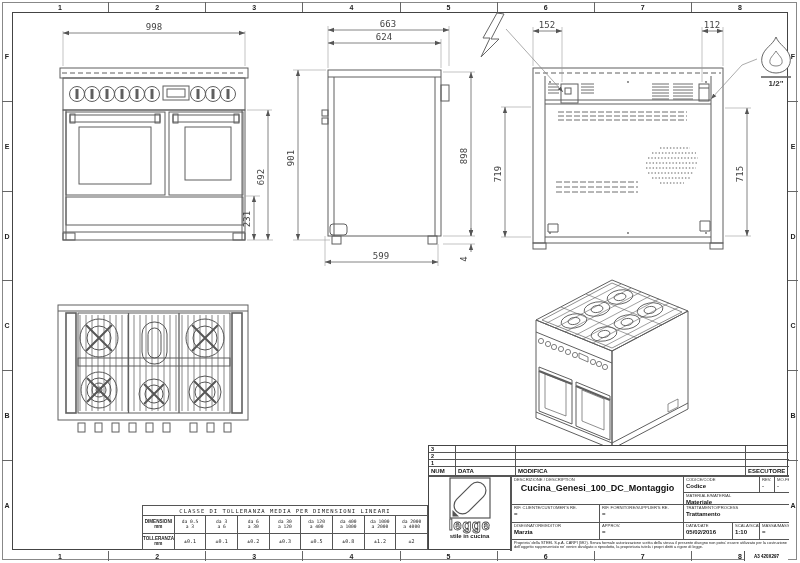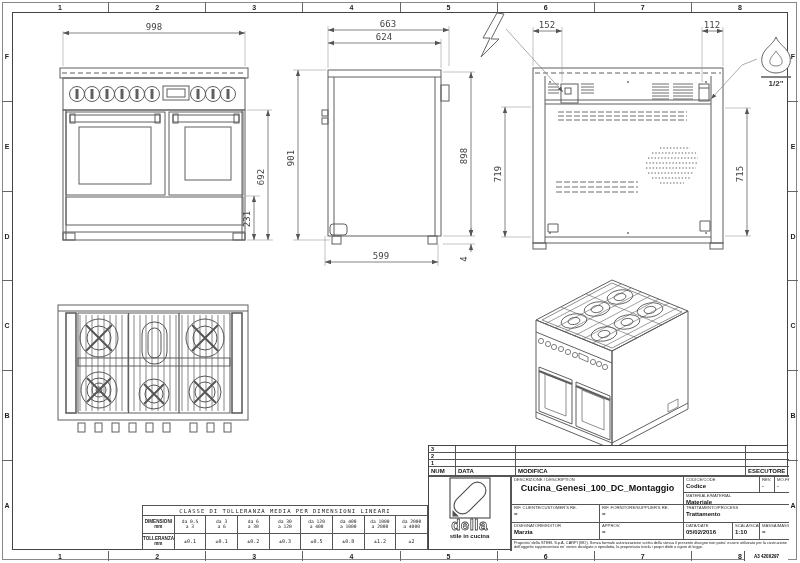--- a/index.html
+++ b/index.html
@@ -425,21 +425,21 @@
     <div class="rt-cell" style="left:27px;top:21px;width:60px;height:9px;font-size:6px">DATA</div>
     <div class="rt-cell" style="left:87px;top:21px;width:230px;height:9px;font-size:6px">MODIFICA</div>
     <div class="rt-cell" style="left:317px;top:21px;width:43px;height:9px;font-size:6px;border-right:none">ESECUTORE</div>
 
     <div id="logo-cell">
       <svg width="48" height="42" viewBox="0 0 48 42">
         <rect x="4" y="1" width="40" height="40" fill="none" stroke="#555" stroke-width="1.2"></rect>
         <rect x="5" y="12.5" width="38" height="17" rx="8.5" fill="#fff" stroke="#555" stroke-width="1.2" transform="rotate(-45 24 21)"></rect>
         <path d="M6.5 39.5 L13 39.5 L6.5 33 Z" fill="#555"></path>
       </svg>
-      <div id="logo-word">della</div>
+      <div id="logo-word">legge</div>
       <div id="logo-tagline">stile in cucina</div>
     </div>
 
     <div class="tb-cell" style="left:82px;top:30px;width:172px;height:28px">
       <div class="tb-label">DESCRIZIONE / DESCRIPTION</div>
       <div class="tb-desc">Cucina_Genesi_100_DC_Montaggio</div>
     </div>
 
     <div class="tb-cell" style="left:254px;top:30px;width:76px;height:16px">
       <div class="tb-label">CODICE/CODE</div>

